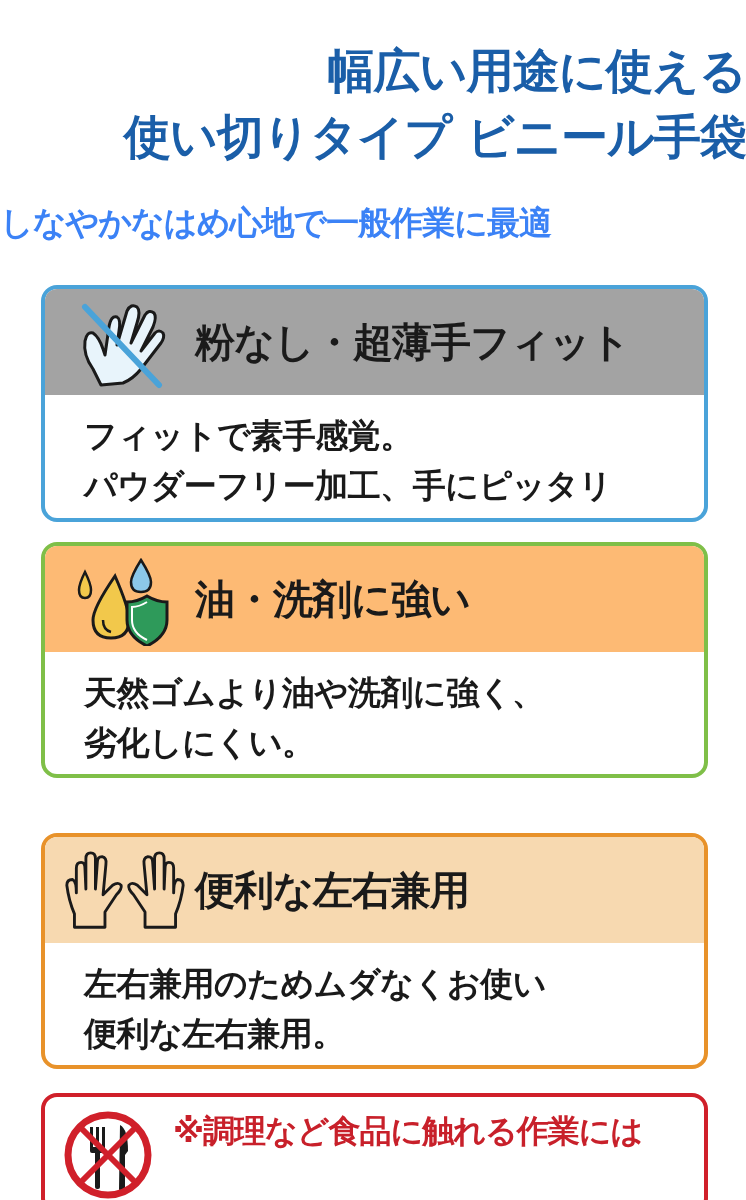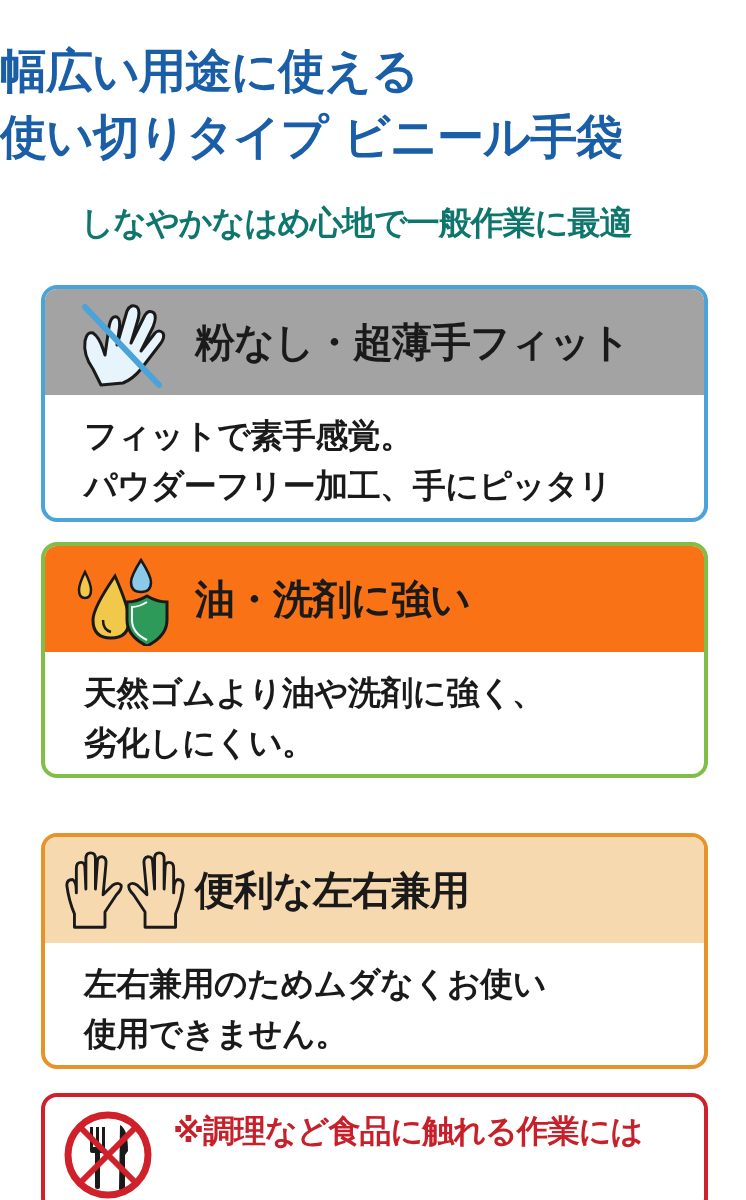--- a/index.html
+++ b/index.html
@@ -3,29 +3,29 @@
 <meta charset="utf-8">
 <style>
   html, body { margin: 0; padding: 0; }
   body {
     width: 746px; height: 1200px; background: #ffffff; overflow: hidden;
     position: relative;
     font-family: "DejaVu Sans", "Liberation Sans", sans-serif;
     font-weight: bold;
   }
   .title {
-    position: absolute; left: 0; width: 746px; text-align: left;
+    position: absolute; left: 0; width: 746px; text-align: right;
     color: #1a5ea8; font-size: 47px; line-height: 62px; letter-spacing: -1px;
     white-space: nowrap;
   }
   .title.l1 { top: 40px; }
   .title.l2 { top: 106px; }
   .subtitle {
-    position: absolute; top: 198px; left: 0; width: 712px; text-align: center;
-    color: #0f766e; font-size: 33px; line-height: 50px; letter-spacing: -1px;
+    position: absolute; top: 198px; left: 0; width: 712px; text-align: left;
+    color: #3b82f6; font-size: 33px; line-height: 50px; letter-spacing: -1px;
     white-space: nowrap;
   }
   .card {
     position: absolute; left: 41px; width: 659px;
     border: 4px solid; border-radius: 16px; overflow: hidden; background: #fff;
   }
   .card .head {
     position: relative; height: 106px;
   }
   .card .head .icon {
@@ -36,21 +36,21 @@
     font-size: 40px; line-height: 58px; white-space: nowrap; letter-spacing: -1px;
   }
   .card .body {
     padding: 16px 0 0 39px; color: #1a1a1a; font-size: 33px; line-height: 50px;
     letter-spacing: -0.5px;
   }
   .card .body div { white-space: nowrap; }
   .c1 { top: 285px; height: 229px; border-color: #4aa3d9; }
   .c1 .head { background: #a3a3a3; }
   .c2 { top: 542px; height: 228px; border-color: #7fbf48; }
-  .c2 .head { background: #f97316; }
+  .c2 .head { background: #fdba74; }
   .c3 { top: 833px; height: 228px; border-color: #e8922a; }
   .c3 .head { background: #f7d9b0; }
   .warn {
     position: absolute; left: 41px; top: 1053px; width: 659px; height: 113px;
     border: 4px solid #d0202a; border-radius: 16px; background: #fff; margin-top: 40px;
   }
   .warn .icon { position: absolute; left: 17px; top: 12px; width: 92px; height: 92px; }
   .warn .line1 {
     position: absolute; left: 128px; top: 12px; color: #c8202a;
     font-size: 32px; line-height: 44px; white-space: nowrap; letter-spacing: -1px;
@@ -104,21 +104,21 @@
     <svg class="icon" viewBox="0 0 130 92" style="left:18px;width:124px;">
       <g fill="none" stroke="#1a1a1a" stroke-width="3" stroke-linejoin="round">
         <path d="M12 84 L12 70 Q6 56 4 40 Q4 34 10 34 Q14 36 14 48 L14 22 Q14 16 19 16 Q23 16 23 22 L24 44 L24 12 Q24 6 29 6 Q34 6 34 12 L34 44 L36 16 Q36 10 41 10 Q46 11 45 18 L42 50 L52 40 Q58 36 61 40 Q62 44 56 50 L44 68 L44 84 Z"></path>
         <path d="M118 84 L118 70 Q124 56 126 40 Q126 34 120 34 Q116 36 116 48 L116 22 Q116 16 111 16 Q107 16 107 22 L106 44 L106 12 Q106 6 101 6 Q96 6 96 12 L96 44 L94 16 Q94 10 89 10 Q84 11 85 18 L88 50 L78 40 Q72 36 69 40 Q68 44 74 50 L86 68 L86 84 Z"></path>
       </g>
     </svg>
     <div class="label">便利な左右兼用</div>
   </div>
   <div class="body">
     <div>左右兼用のためムダなくお使い</div>
-    <div>使用できません。</div>
+    <div>便利な左右兼用。</div>
   </div>
 </div>
 
 <div class="warn">
   <svg class="icon" viewBox="0 0 92 92">
     <g fill="#1a1a1a">
       <rect x="28" y="18" width="3" height="22"></rect>
       <rect x="34" y="18" width="3" height="22"></rect>
       <rect x="40" y="18" width="3" height="22"></rect>
       <rect x="28" y="38" width="15" height="6" rx="2"></rect>

